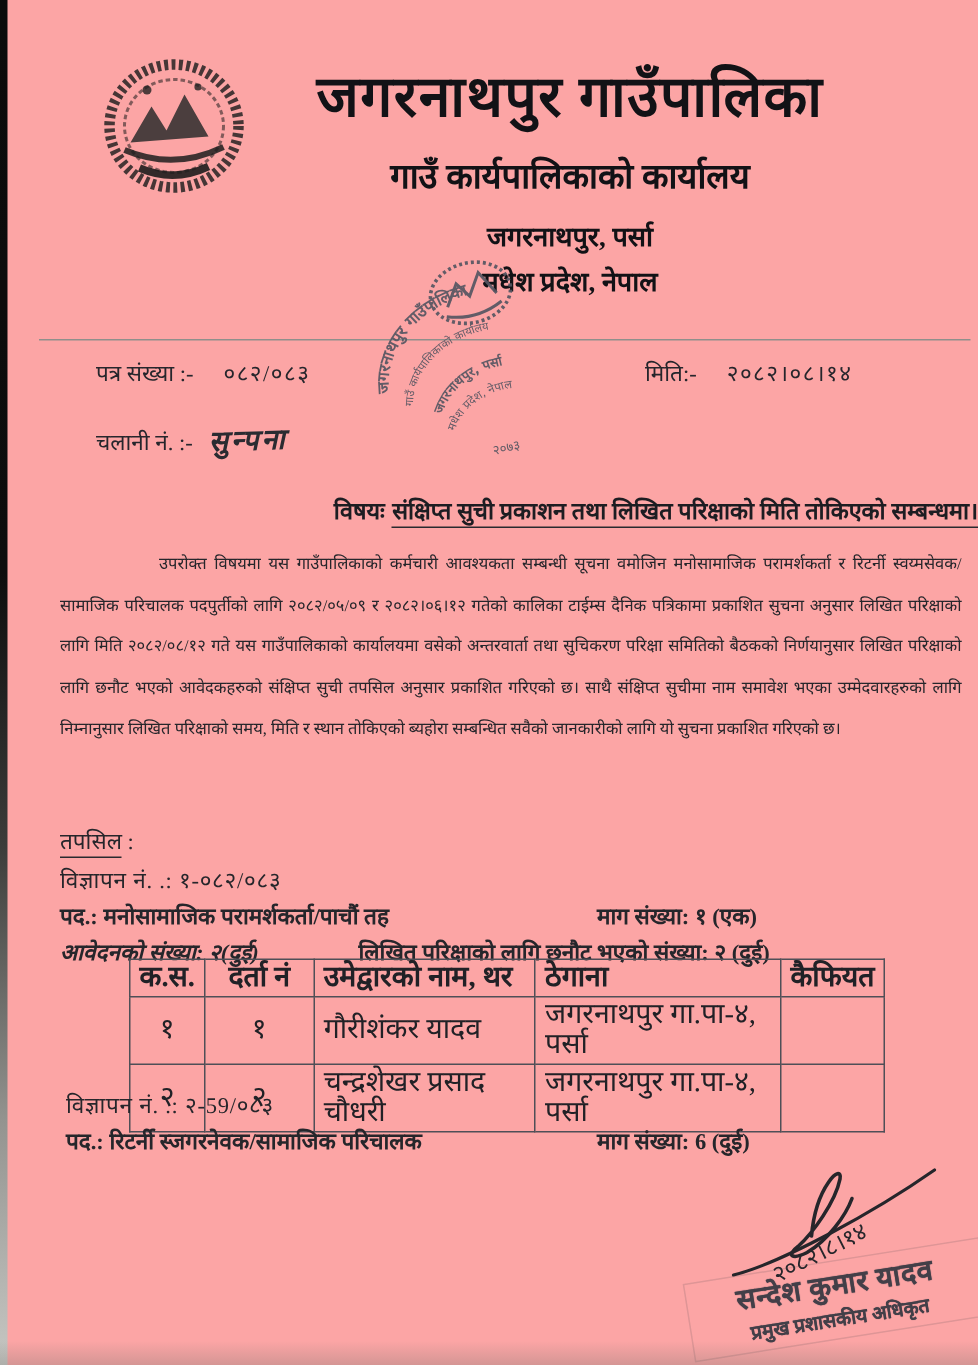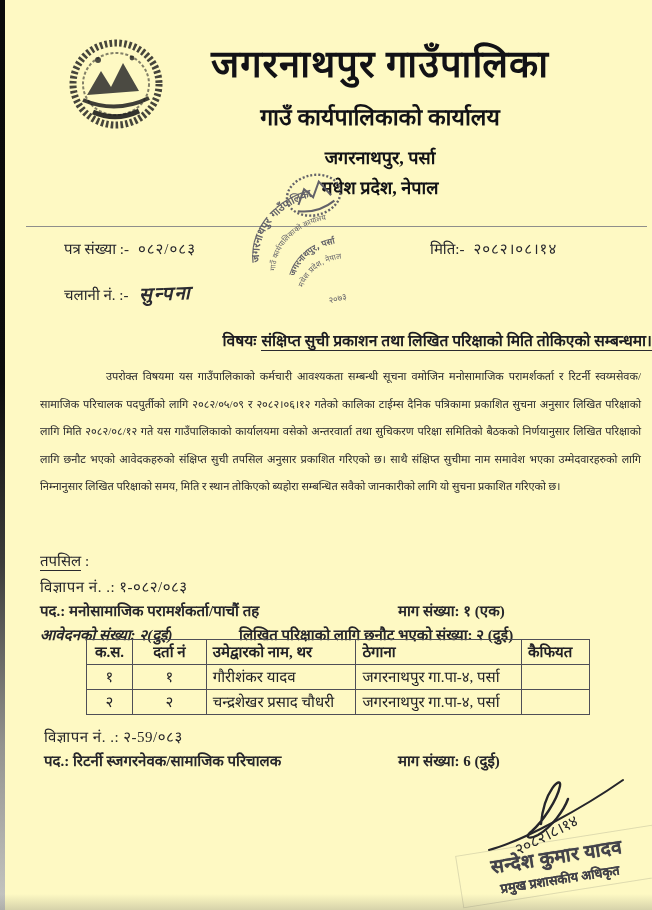--- a/index.html
+++ b/index.html
@@ -1,20 +1,20 @@
 <!DOCTYPE html>
 <html><head>
 <meta charset="utf-8">
 <style>
   * { margin:0; padding:0; box-sizing:border-box; }
   html,body { width:652px; height:910px; }
   body { background:#d9d9d6; }
   .page {
     position:relative; width:652px; height:910px;
-    background:#fef9c3; overflow:hidden;
+    background:#fca5a5; overflow:hidden;
     font-family:"Liberation Serif","DejaVu Serif",serif;
     color:#222228;
   }
   
   .scan-edge-left {
     position:absolute; left:0; top:0; width:5px; height:100%;
     background:linear-gradient(180deg,#0b0b0b 0%,#0d0d0d 42%,#3c3c3a 62%,#93938f 82%,#c7c7c3 100%);
   }
   .scan-edge-bottom {
     position:absolute; left:0; right:0; bottom:0; height:16px;
@@ -26,21 +26,21 @@
   .hdr-title { top:36px; font-size:38px; font-weight:700; letter-spacing:1px; }
   .hdr-office { top:100px; font-size:23px; font-weight:700; }
   .hdr-addr1 { top:145px; font-size:18px; font-weight:700; }
   .hdr-addr2 { top:175px; font-size:18px; font-weight:700; }
   .rule { position:absolute; left:26px; right:5px; top:226px; border-top:1.6px solid #8f8f8b; }
   
   .round-stamp { position:absolute; left:248px; top:170px; opacity:0.92; }
   .round-stamp text { font-family:"DejaVu Sans","Liberation Sans",sans-serif; fill:#565662; }
   
   .meta { position:absolute; font-size:15px; color:#26262c; }
-  .meta .val { margin-left:9px; letter-spacing:1px; }
+  .meta .val { margin-left:20px; letter-spacing:1px; }
   .meta-ref { left:64px; top:238px; }
   .meta-date { left:430px; top:238px; }
   .meta-chalani { left:64px; top:280px; }
   .hand {
     display:inline-block; font-size:19px; font-weight:600; font-style:italic;
     color:#2b2b31; transform:rotate(-2deg); margin-left:10px; letter-spacing:2px;
   }
   
   .subject { position:absolute; left:0; right:0; top:329px; text-align:right; font-size:15.6px; font-weight:700; color:#1d1d22; }
   .subject .u { border-bottom:1.4px solid #2a2a2e; padding-bottom:1px; }
@@ -59,21 +59,21 @@
   .tp-post1 { left:40px; top:600px; font-weight:700; }
   .tp-demand1 { left:398px; top:600px; font-weight:700; }
   .tp-apps { left:40px; top:624px; font-weight:700;font-style:italic; }
   .tp-short { left:214px; top:624px; font-weight:700;margin-left:25px; }
   .tp-ad2 { left:44px; top:726px; letter-spacing:0.5px; }
   .tp-post2 { left:44px; top:750px; font-weight:700; }
   .tp-demand2 { left:398px; top:750px; font-weight:700; }
   
   .cand-table {
     position:absolute; left:86px; top:639px; width:504px;
-    border-collapse:collapse; font-size:15px; color:#212126;
+    border-collapse:collapse; font-size:19px; color:#212126;
   }
   .cand-table th, .cand-table td { border:1.3px solid #4f4f57; padding:2px 6px; line-height:20px; font-weight:400; }
   .cand-table th { font-weight:700; text-align:left; }
   .cand-table th.c, .cand-table td.c { text-align:center; }
   
   .sig { position:absolute; left:425px; top:770px; }
   .sig text { font-family:"Liberation Serif","DejaVu Serif",serif; fill:#26262b; }
   .name-stamp {
     position:absolute; left:458px; top:840px; width:200px; text-align:center;
     transform:rotate(-9deg); color:#3a3a44; opacity:0.95;

